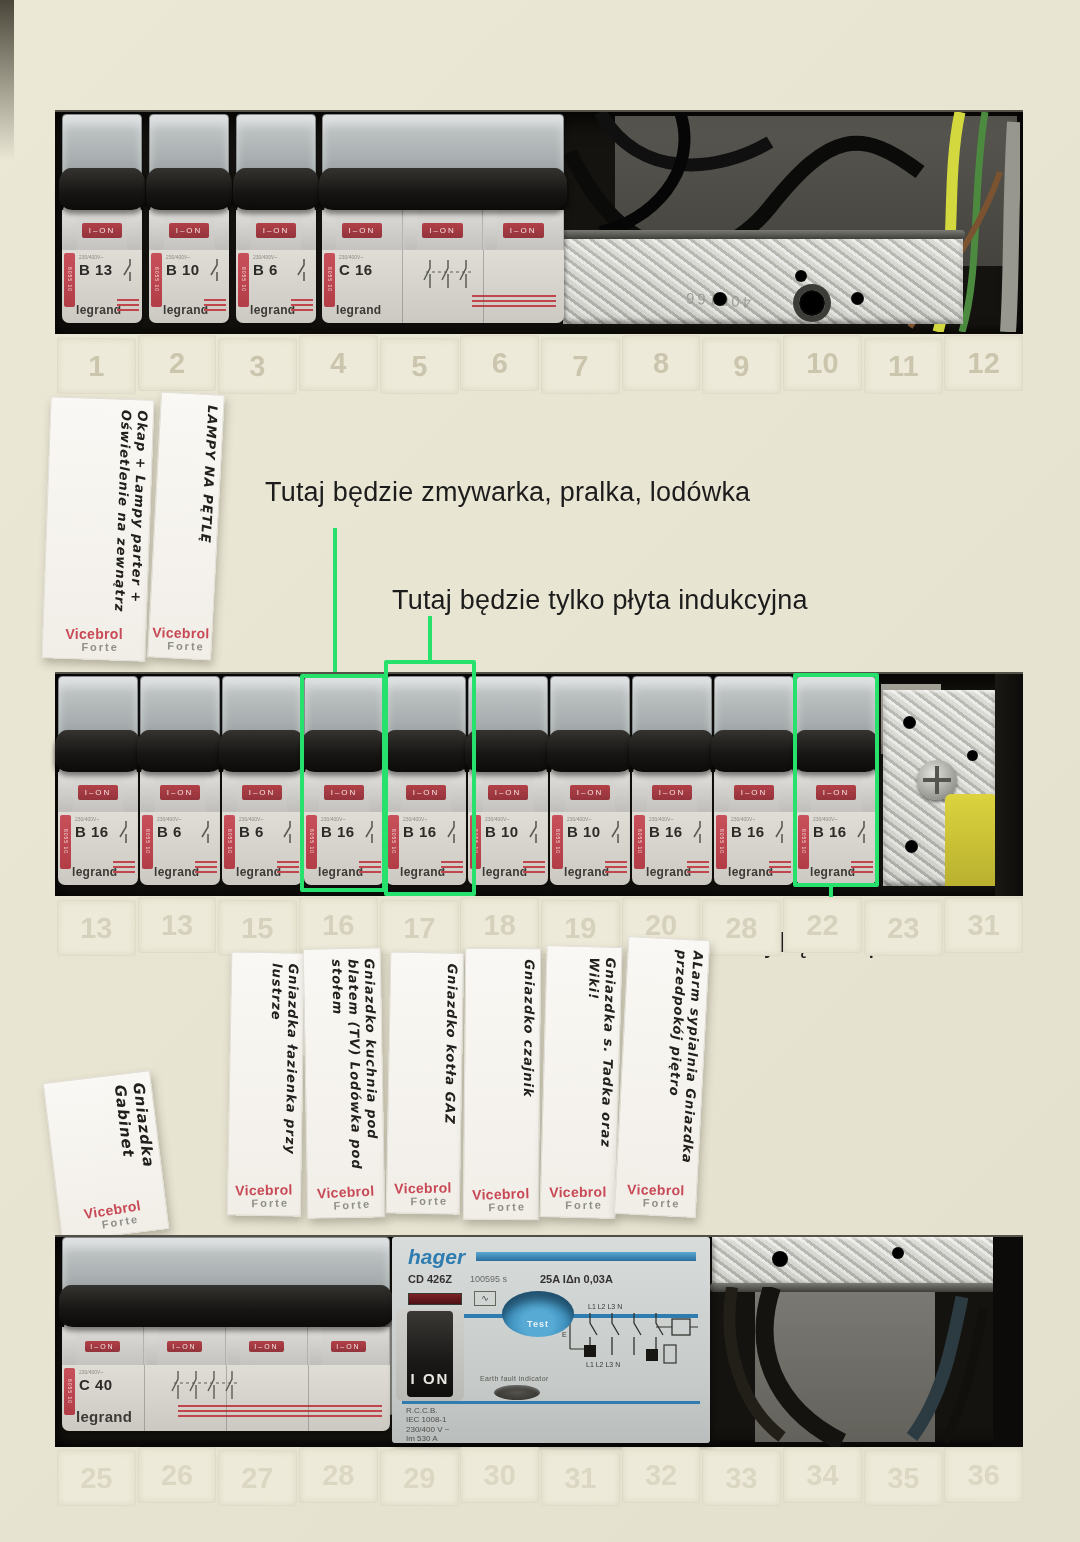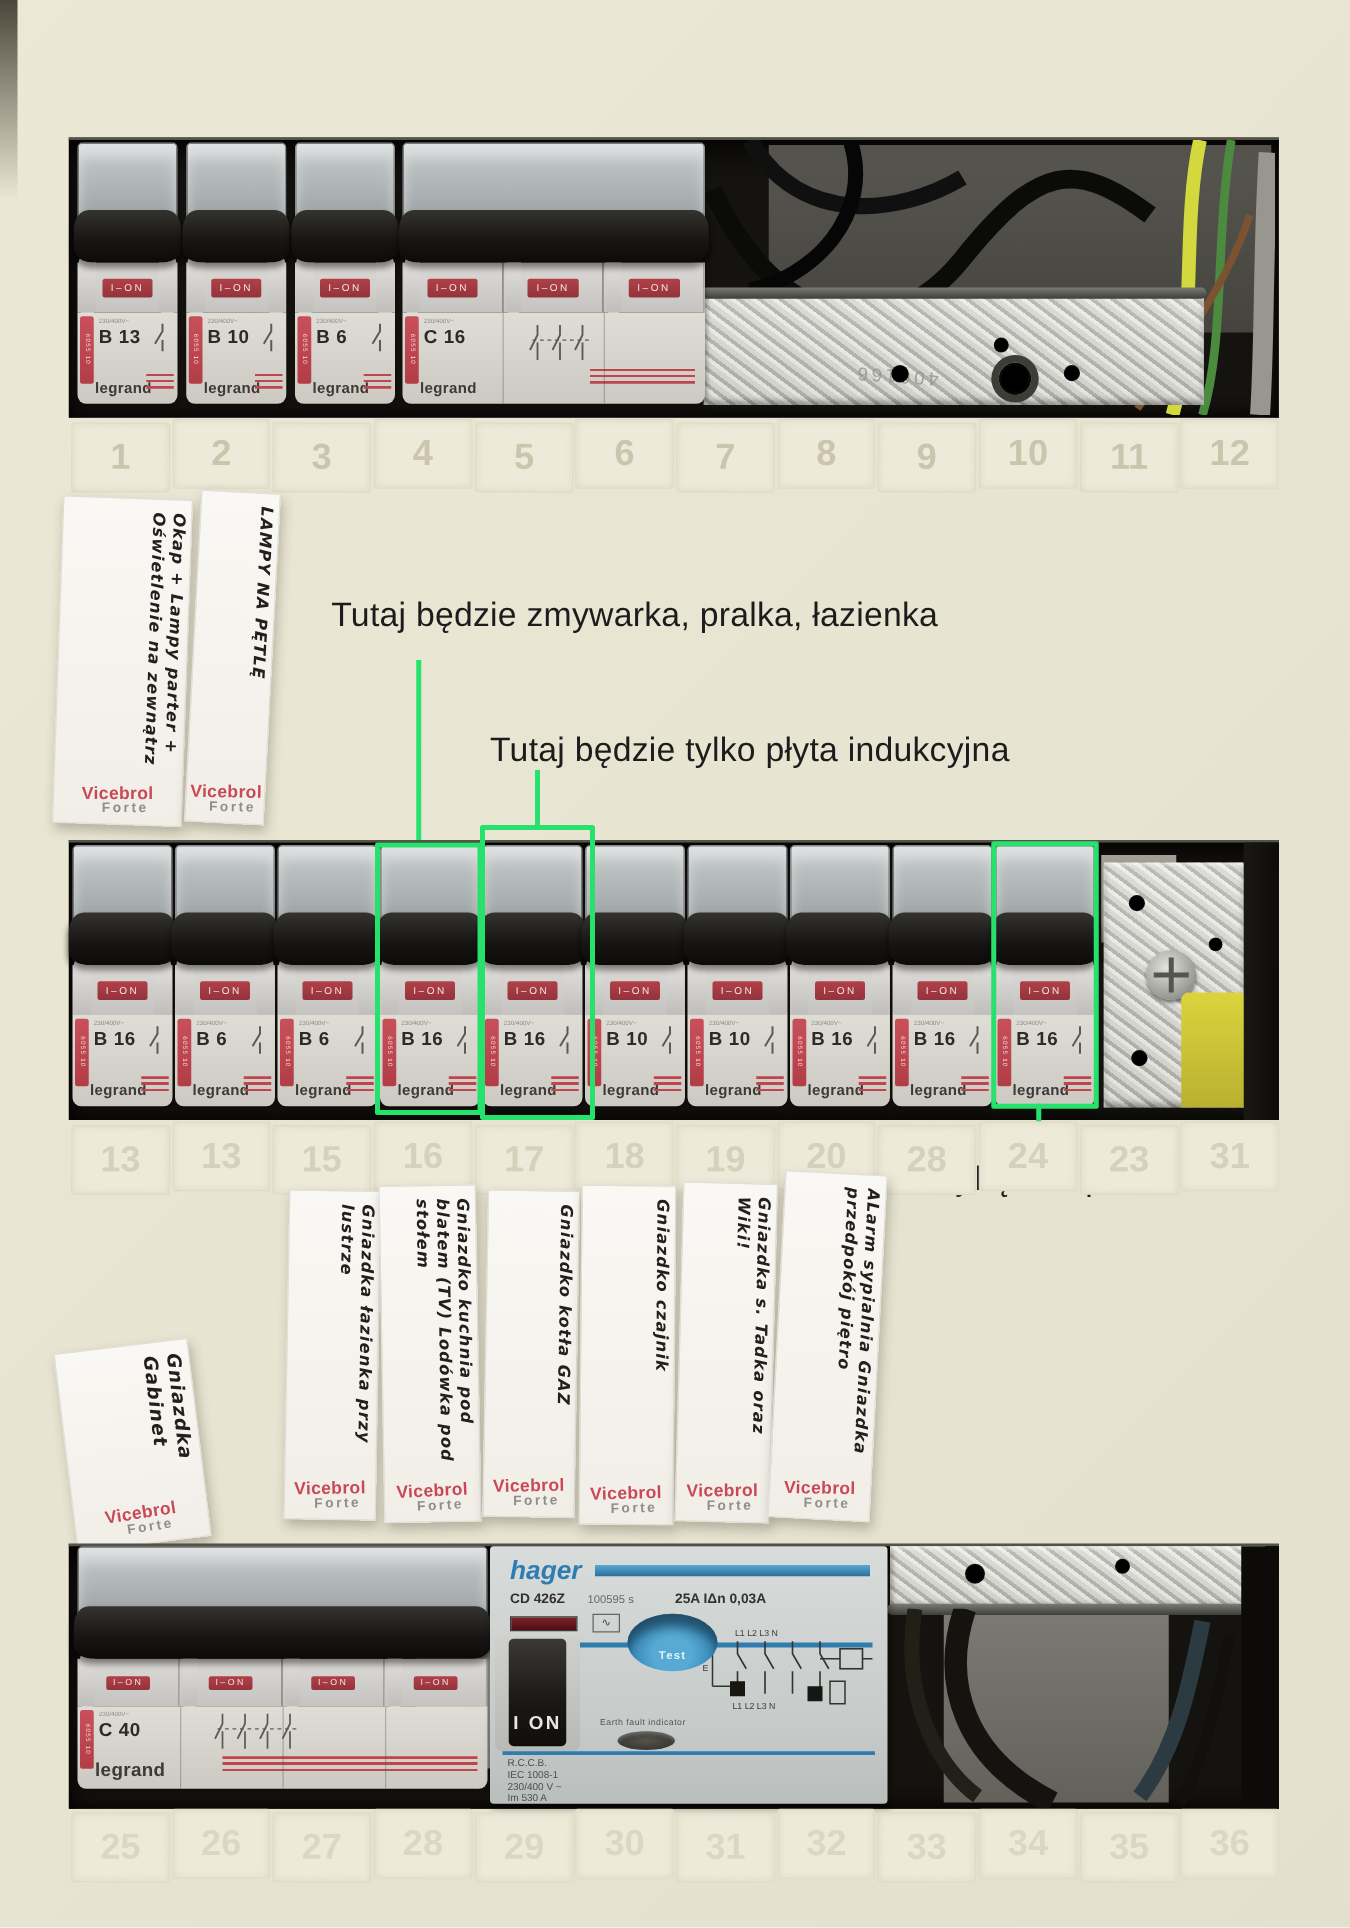--- a/index.html
+++ b/index.html
@@ -249,21 +249,21 @@
     </div>
 </div>
 <div class="stick" style="left:154px;top:393px;width:64px;height:266px;transform:rotate(3deg)">
   <div class="hand">LAMPY NA PĘTLĘ</div>
   <div class="vlogo">
       <span class="v">Vicebrol</span>
       <span class="f">Forte</span>
     </div>
 </div>
 
-<div class="note" style="left:265px;top:477px">Tutaj będzie zmywarka, pralka, łazienka</div>
+<div class="note" style="left:265px;top:477px">Tutaj będzie zmywarka, pralka, lodówka</div>
 <div class="note" style="left:392px;top:585px">Tutaj będzie tylko płyta indukcyjna</div>
 <div class="gline" style="left:333px;top:528px;height:150px"></div>
 <div class="gline" style="left:428px;top:616px;height:48px"></div>
 
 <div class="cavity" style="left:55px;top:672px;width:968px;height:222px">
   <div class="abs" style="left:826px;top:10px;width:60px;height:70px;background:linear-gradient(#c7c4ba,#9d9a90);opacity:.8"></div>
   <div class="galv" style="left:828px;top:16px;width:112px;height:196px">
     <div class="hole" style="left:20px;top:26px;width:13px;height:13px"></div>
     <div class="hole" style="left:22px;top:150px;width:13px;height:13px"></div>
     <div class="hole" style="left:84px;top:60px;width:11px;height:11px"></div>
@@ -492,21 +492,21 @@
   <div class="tile">
       <span>19</span>
     </div>
   <div class="tile">
       <span>20</span>
     </div>
   <div class="tile">
       <span>28</span>
     </div>
   <div class="tile">
-      <span>24</span>
+      <span>22</span>
     </div>
   <div class="tile">
       <span>23</span>
     </div>
   <div class="tile">
       <span>31</span>
     </div>
 </div>
 
 <div class="stick" style="left:229px;top:952px;width:74px;height:264px;transform:rotate(1deg)">

